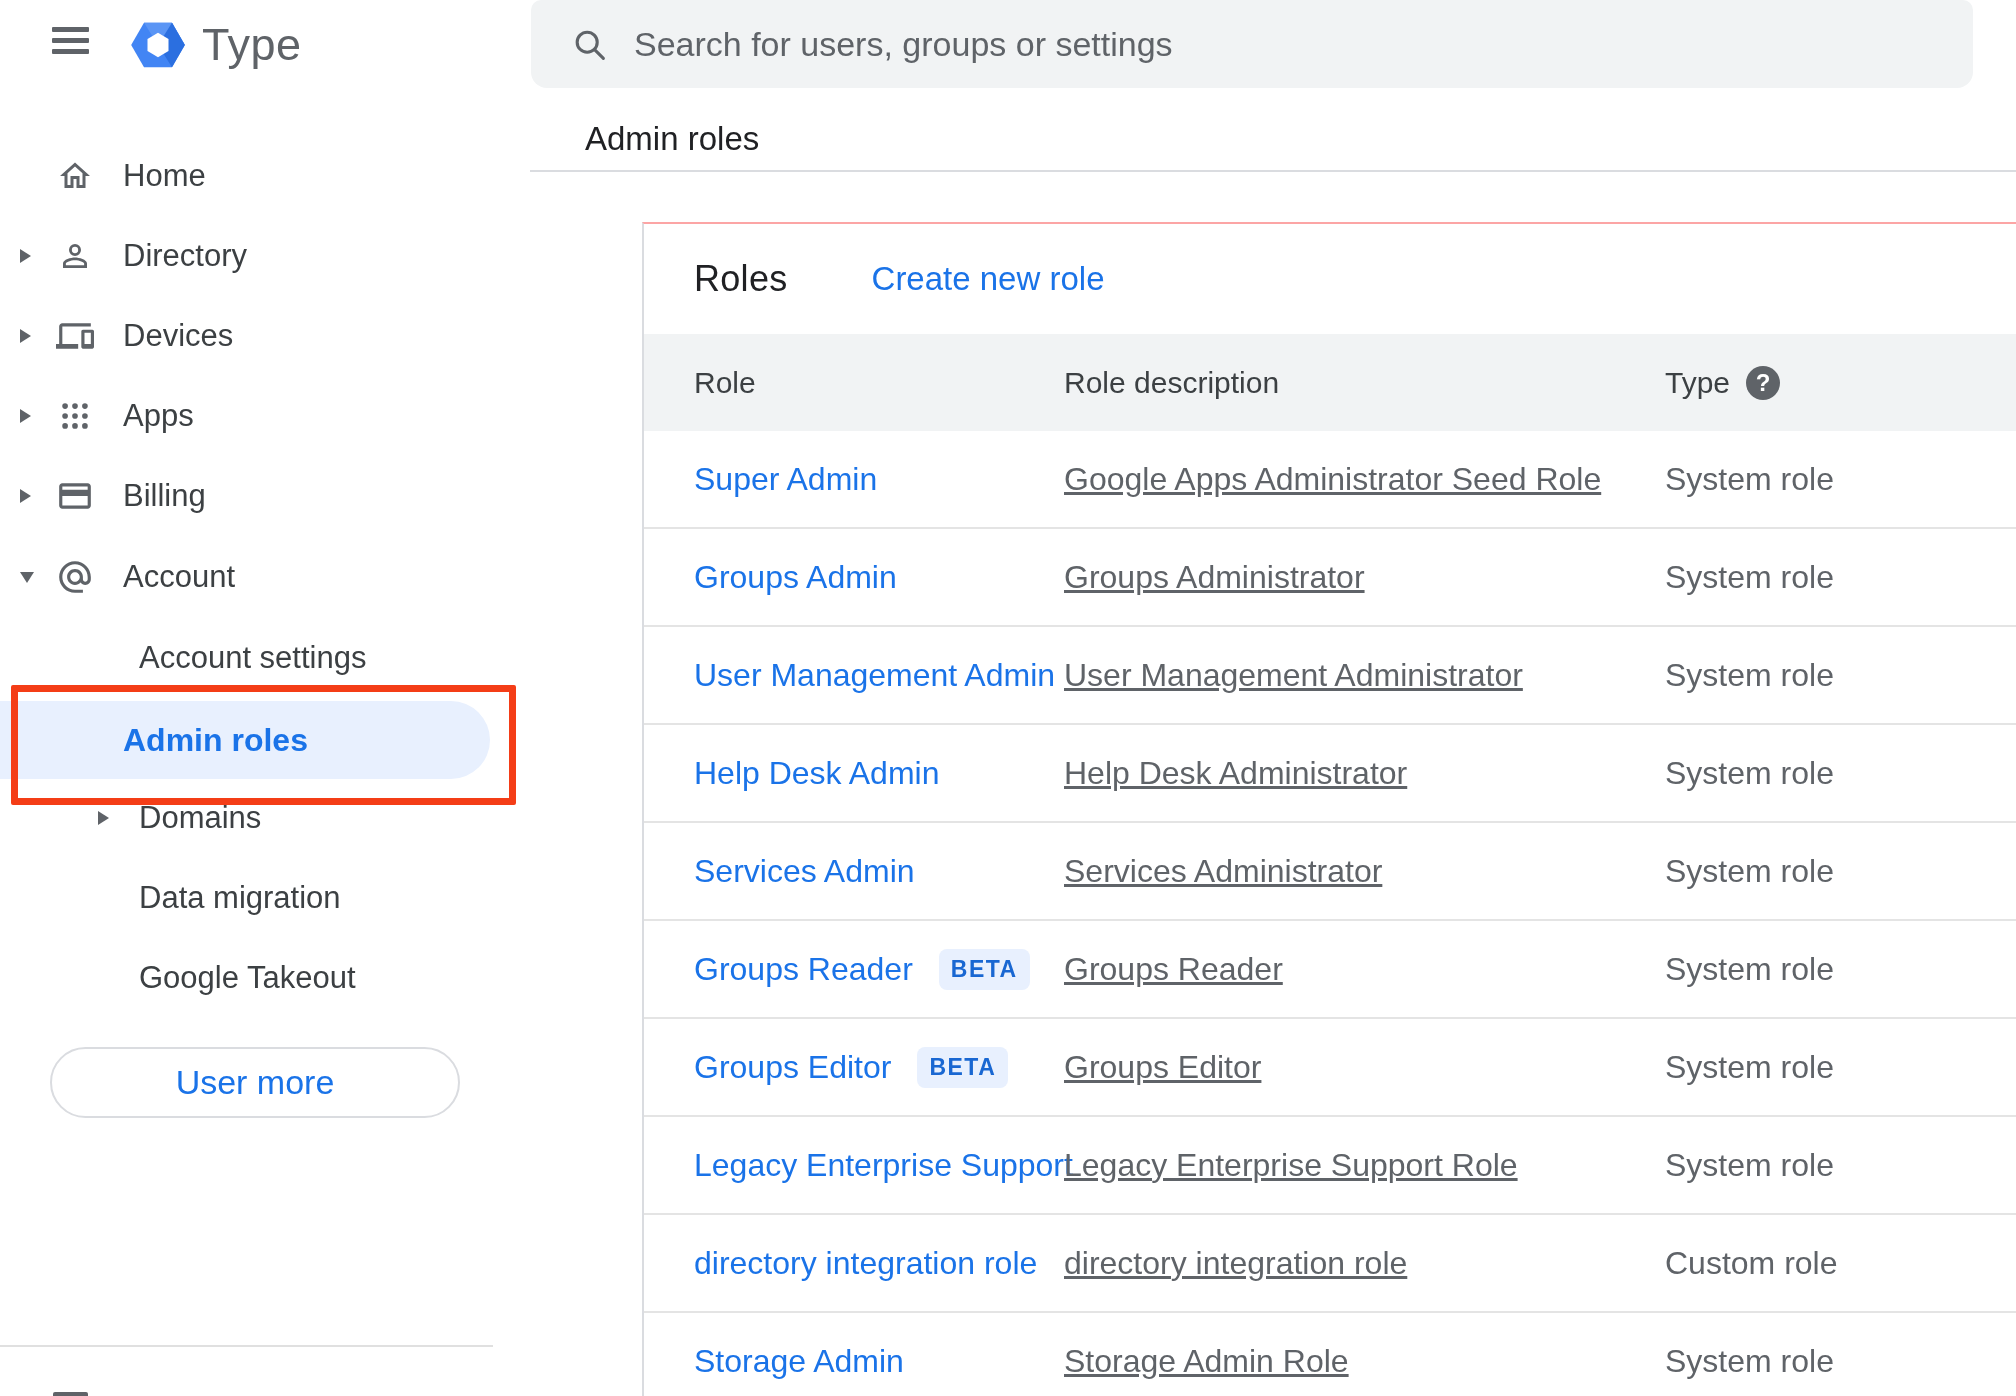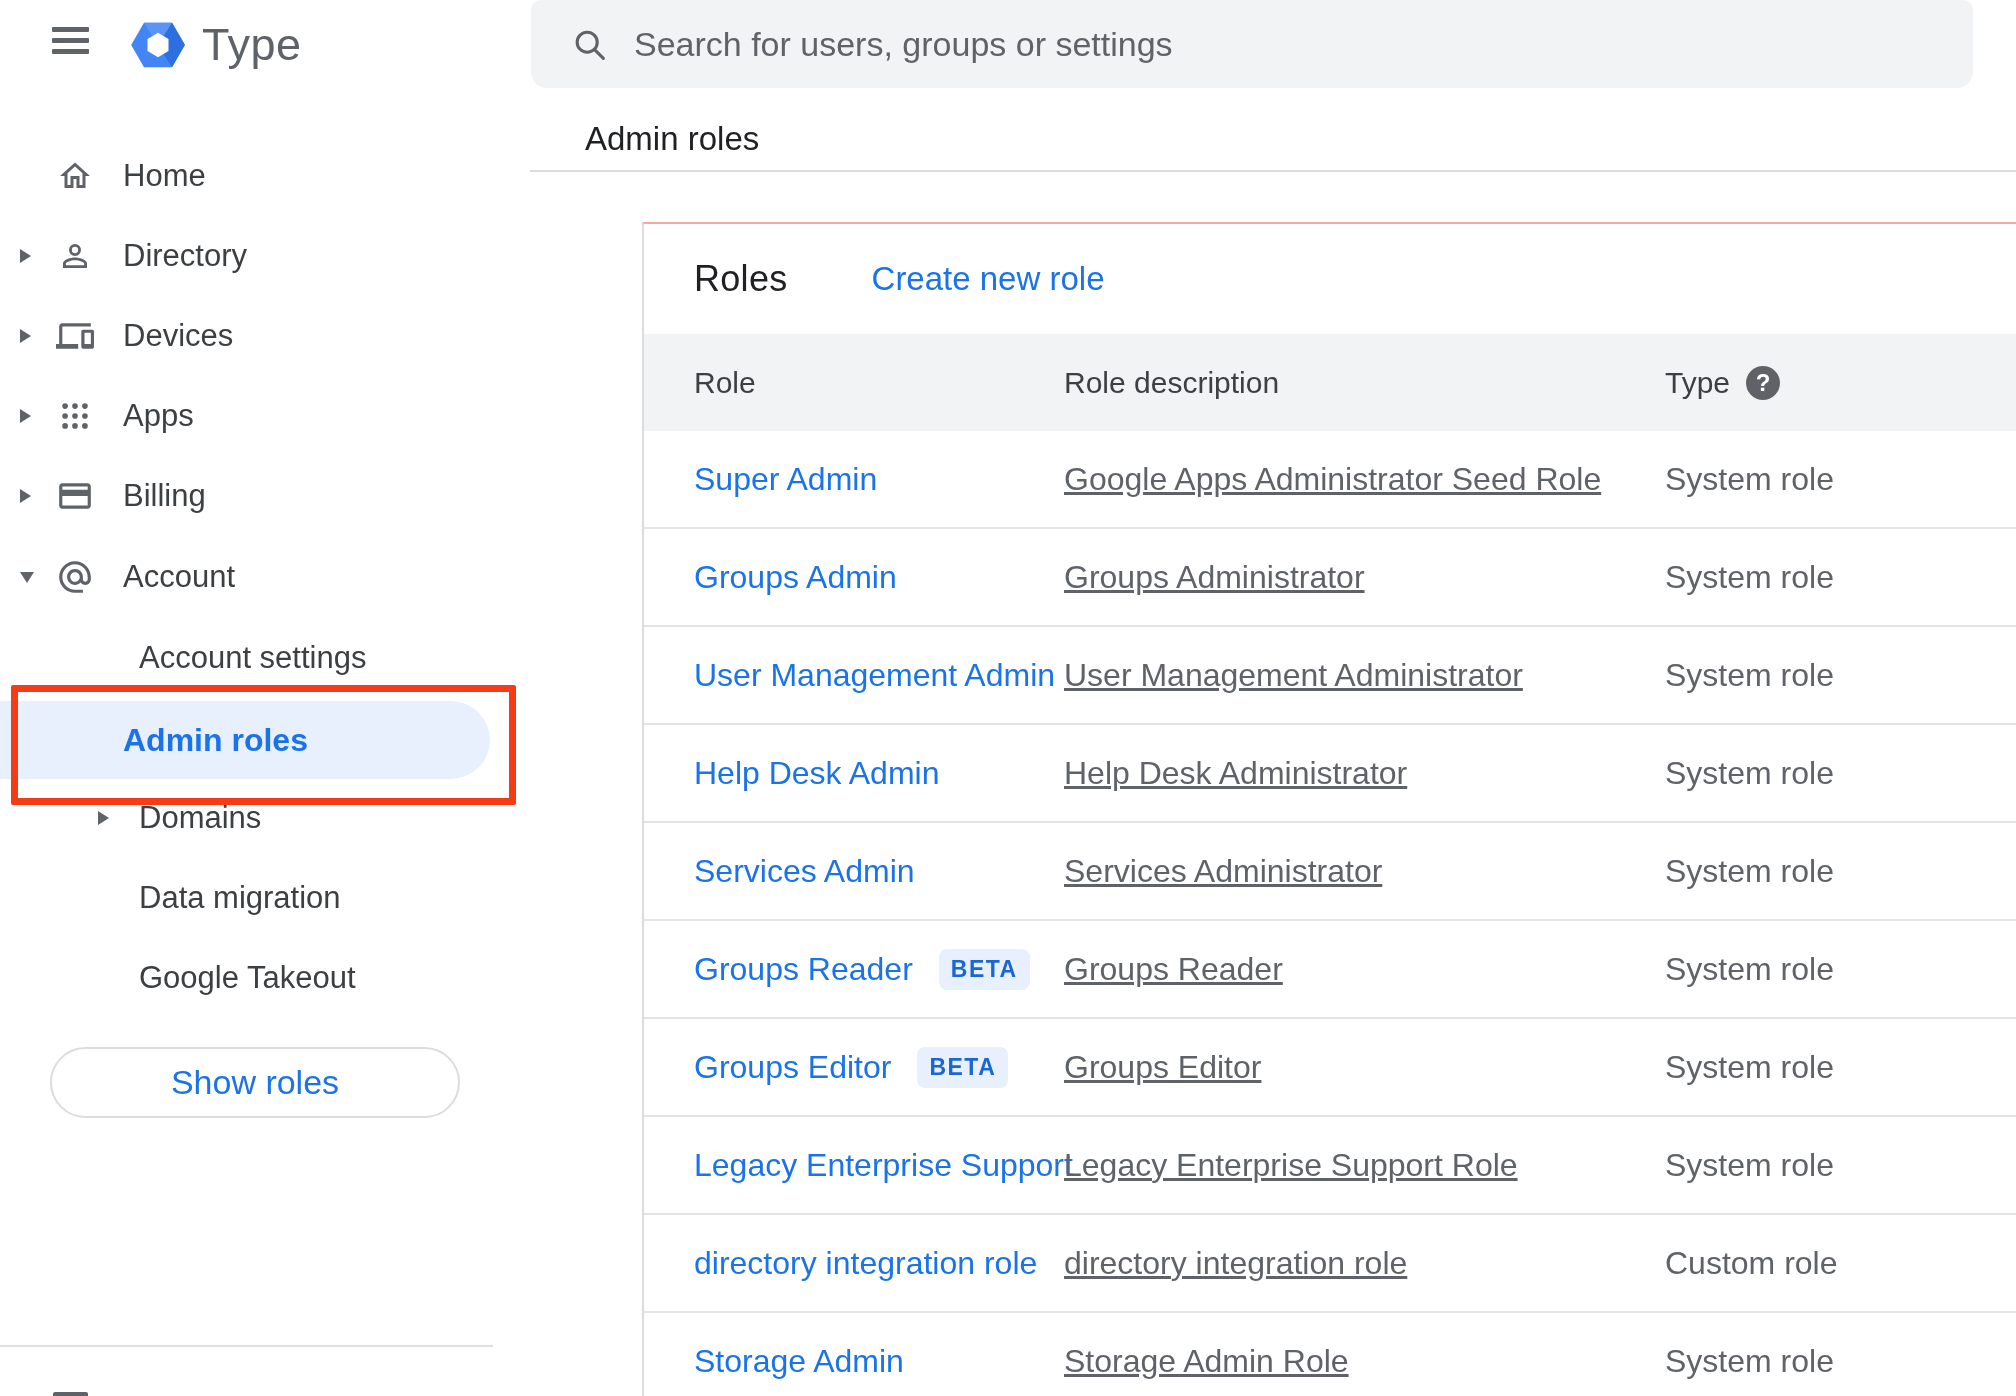--- a/index.html
+++ b/index.html
@@ -174,21 +174,21 @@
     <span class="nav-arrow arrow-right" style="left:98px;"></span>
     <span class="sub-label">Domains</span>
   </div>
   <div class="sub-item" style="top:858px;padding-left:44px;">
     <span class="sub-label">Data migration</span>
   </div>
   <div class="sub-item" style="top:938px;">
     <span class="sub-label">Google Takeout</span>
   </div>
 
-  <button class="show-more">Show roles</button>
+  <button class="show-more">User more</button>
 
   <div class="sidebar-divider"></div>
   <div class="partial-icon"></div>
 </div>
 
 <div class="search-bar">
   <span class="search-icon">
     <svg width="37" height="37" viewBox="0 0 24 24" fill="none" stroke="#5f6368" stroke-width="2">
       <circle cx="10.5" cy="10.5" r="6.5"></circle>
         <line x1="15.3" y1="15.3" x2="21" y2="21" stroke-linecap="round"></line>

